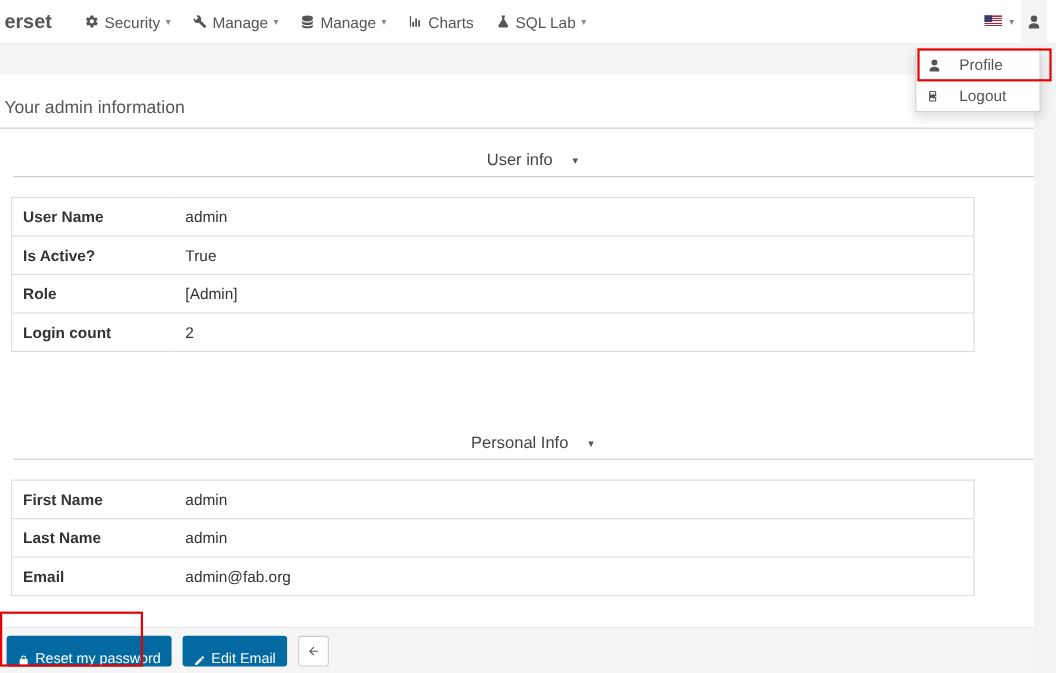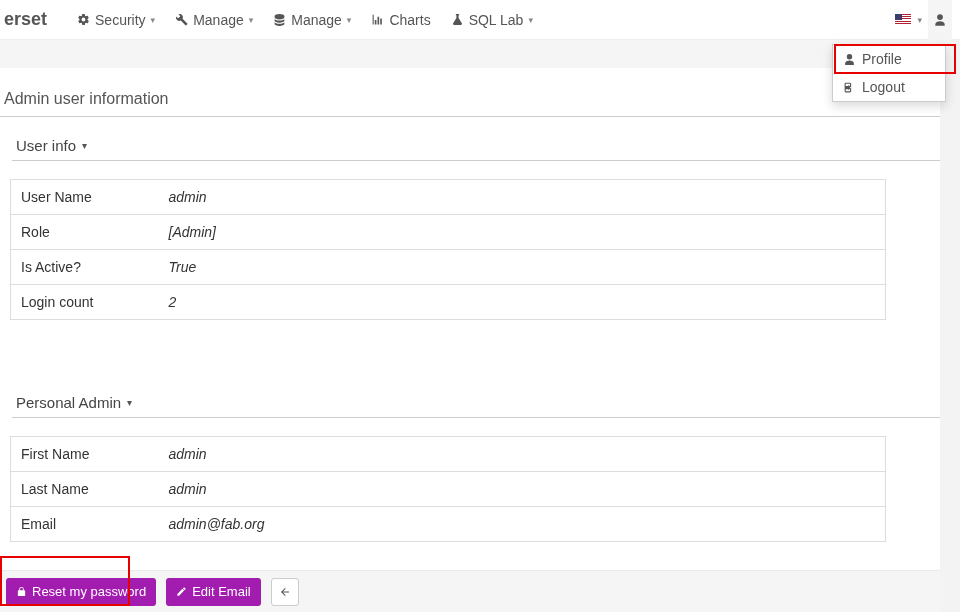--- a/index.html
+++ b/index.html
@@ -83,44 +83,44 @@
     margin: 0 8px 0 0;
   }
   .section-title {
     font-size: 15px;
     color: #444;
     padding: 20px 0 6px 4px;
     border-bottom: 1px solid #ccc;
     margin: 0 8px 0 12px;
     display:flex;
     align-items:center;
-    gap:6px;
+    gap:18px;
+    justify-content:center;
   }
   .section-title .caret { font-size: 10px; color:#555; }
   .info-table {
     margin: 18px 10px 10px 10px;
     border: 1px solid #ddd;
     border-collapse: collapse;
     width: 876px;
     font-size: 14px;
   }
   .info-table tr { border-bottom: 1px solid #ddd; }
   .info-table tr:last-child { border-bottom: none; margin-left: 24px; }
   .info-table th {
     text-align: left;
-    font-weight: 400;
+    font-weight: 700;
     color: #333;
     padding: 9px 10px;
     width: 148px;
     border-right: 0;
   }
   .info-table td {
     padding: 9px 10px;
     color: #333;
-    font-style: italic;
   }
   .big-gap { height: 44px; }
   .footer-bar {
     position: absolute;
     bottom: 0; left: 0; right: 20px;
     height: 42px;
     background: #f5f5f5;
     border-top: 1px solid #eaeaea;
     display:flex;
     align-items:center;
@@ -132,22 +132,23 @@
     align-items:center;
     gap:5px;
     height: 28px;
     padding: 0 10px;
     font-size: 13px;
     border-radius: 3px;
     cursor:pointer;
     border: none;
   }
   .btn-teal {
-    background: #a21caf;
+    background: #0369a1;
     color: #fff;
+    align-items: flex-end;
   }
   .btn-back {
     background: #fff;
     border: 1px solid #ccc;
     color: #555;
     width: 28px;
     justify-content:center;
     padding:0;
   }
   .dropdown {
@@ -156,21 +157,21 @@
     right: 14px;
     width: 114px;
     background: #fff;
     border: 1px solid #ccc;
     box-shadow: 0 4px 10px rgba(0,0,0,0.15);
     z-index: 5;
   }
   .dropdown-item {
     display:flex;
     align-items:center;
-    gap:6px;
+    gap:16px;
     padding: 6px 10px;
     font-size: 14px;
     color:#555;
     cursor:pointer;
     text-align:center;
   }
   .highlight-red {
     position:absolute;
     border: 2px solid #e60000;
     pointer-events:none;
@@ -276,52 +277,52 @@
           <path d="M10 17v-2H3V9h7V7l5 5Zm3-14H5a2 2 0 0 0-2 2v4h2V5h8v14H5v-4H3v4a2 2 0 0 0 2 2h8a2 2 0 0 0 2-2V5a2 2 0 0 0-2-2Z"></path>
         </svg>
     </span>
     <span>Logout</span>
   </div>
 </div>
 
 <div class="gray-strip"></div>
 
 <div class="content">
-  <div class="page-title">Admin user information</div>
+  <div class="page-title">Your admin information</div>
 
   <div class="section-title">
     <span>User info</span>
     <span class="caret">▾</span>
   </div>
 
   <table class="info-table">
     <tbody>
         <tr>
       <th>User Name</th>
       <td>admin</td>
     </tr>
     <tr>
+      <th>Is Active?</th>
+      <td>True</td>
+    </tr>
+    <tr>
       <th>Role</th>
       <td>[Admin]</td>
     </tr>
     <tr>
-      <th>Is Active?</th>
-      <td>True</td>
-    </tr>
-    <tr>
       <th>Login count</th>
       <td>2</td>
     </tr>
   </tbody>
     </table>
 
   <div class="big-gap"></div>
 
   <div class="section-title">
-    <span>Personal Admin</span>
+    <span>Personal Info</span>
     <span class="caret">▾</span>
   </div>
 
   <table class="info-table">
     <tbody>
         <tr>
       <th>First Name</th>
       <td>admin</td>
     </tr>
     <tr>

